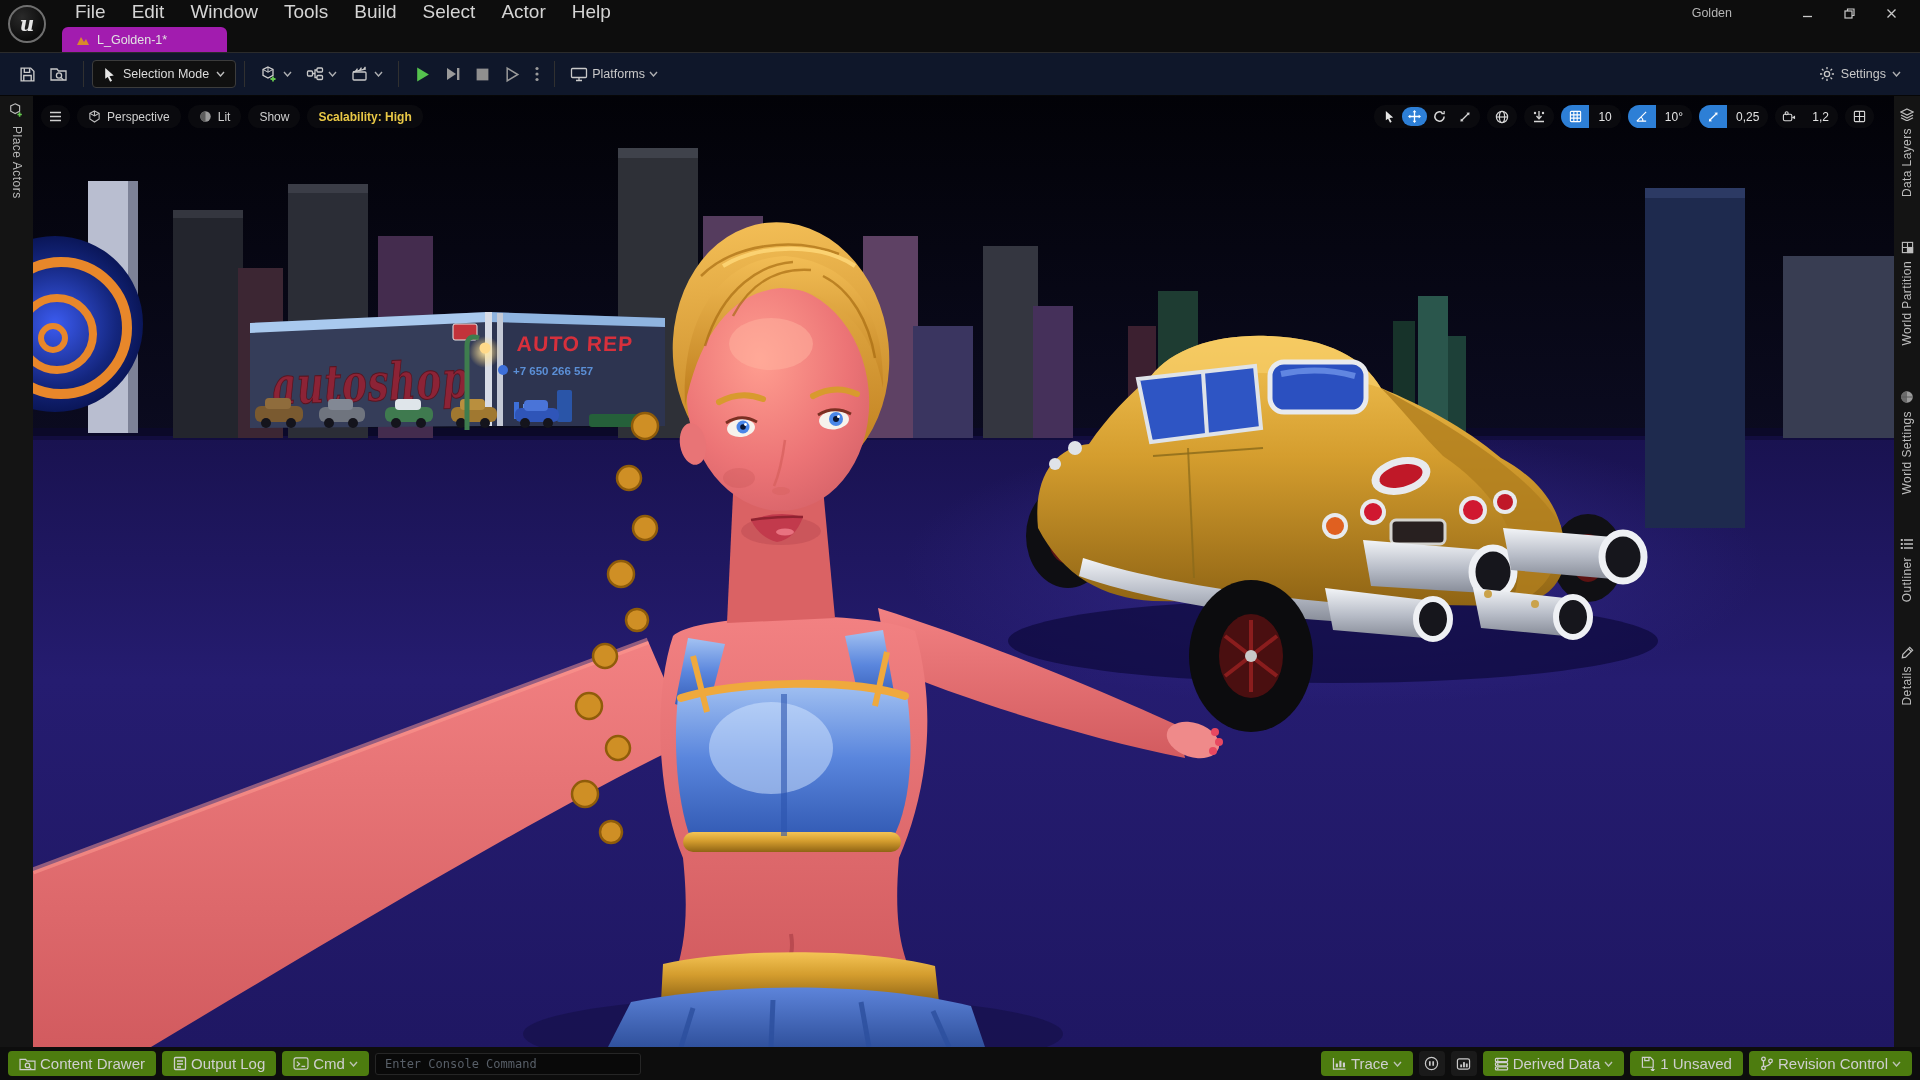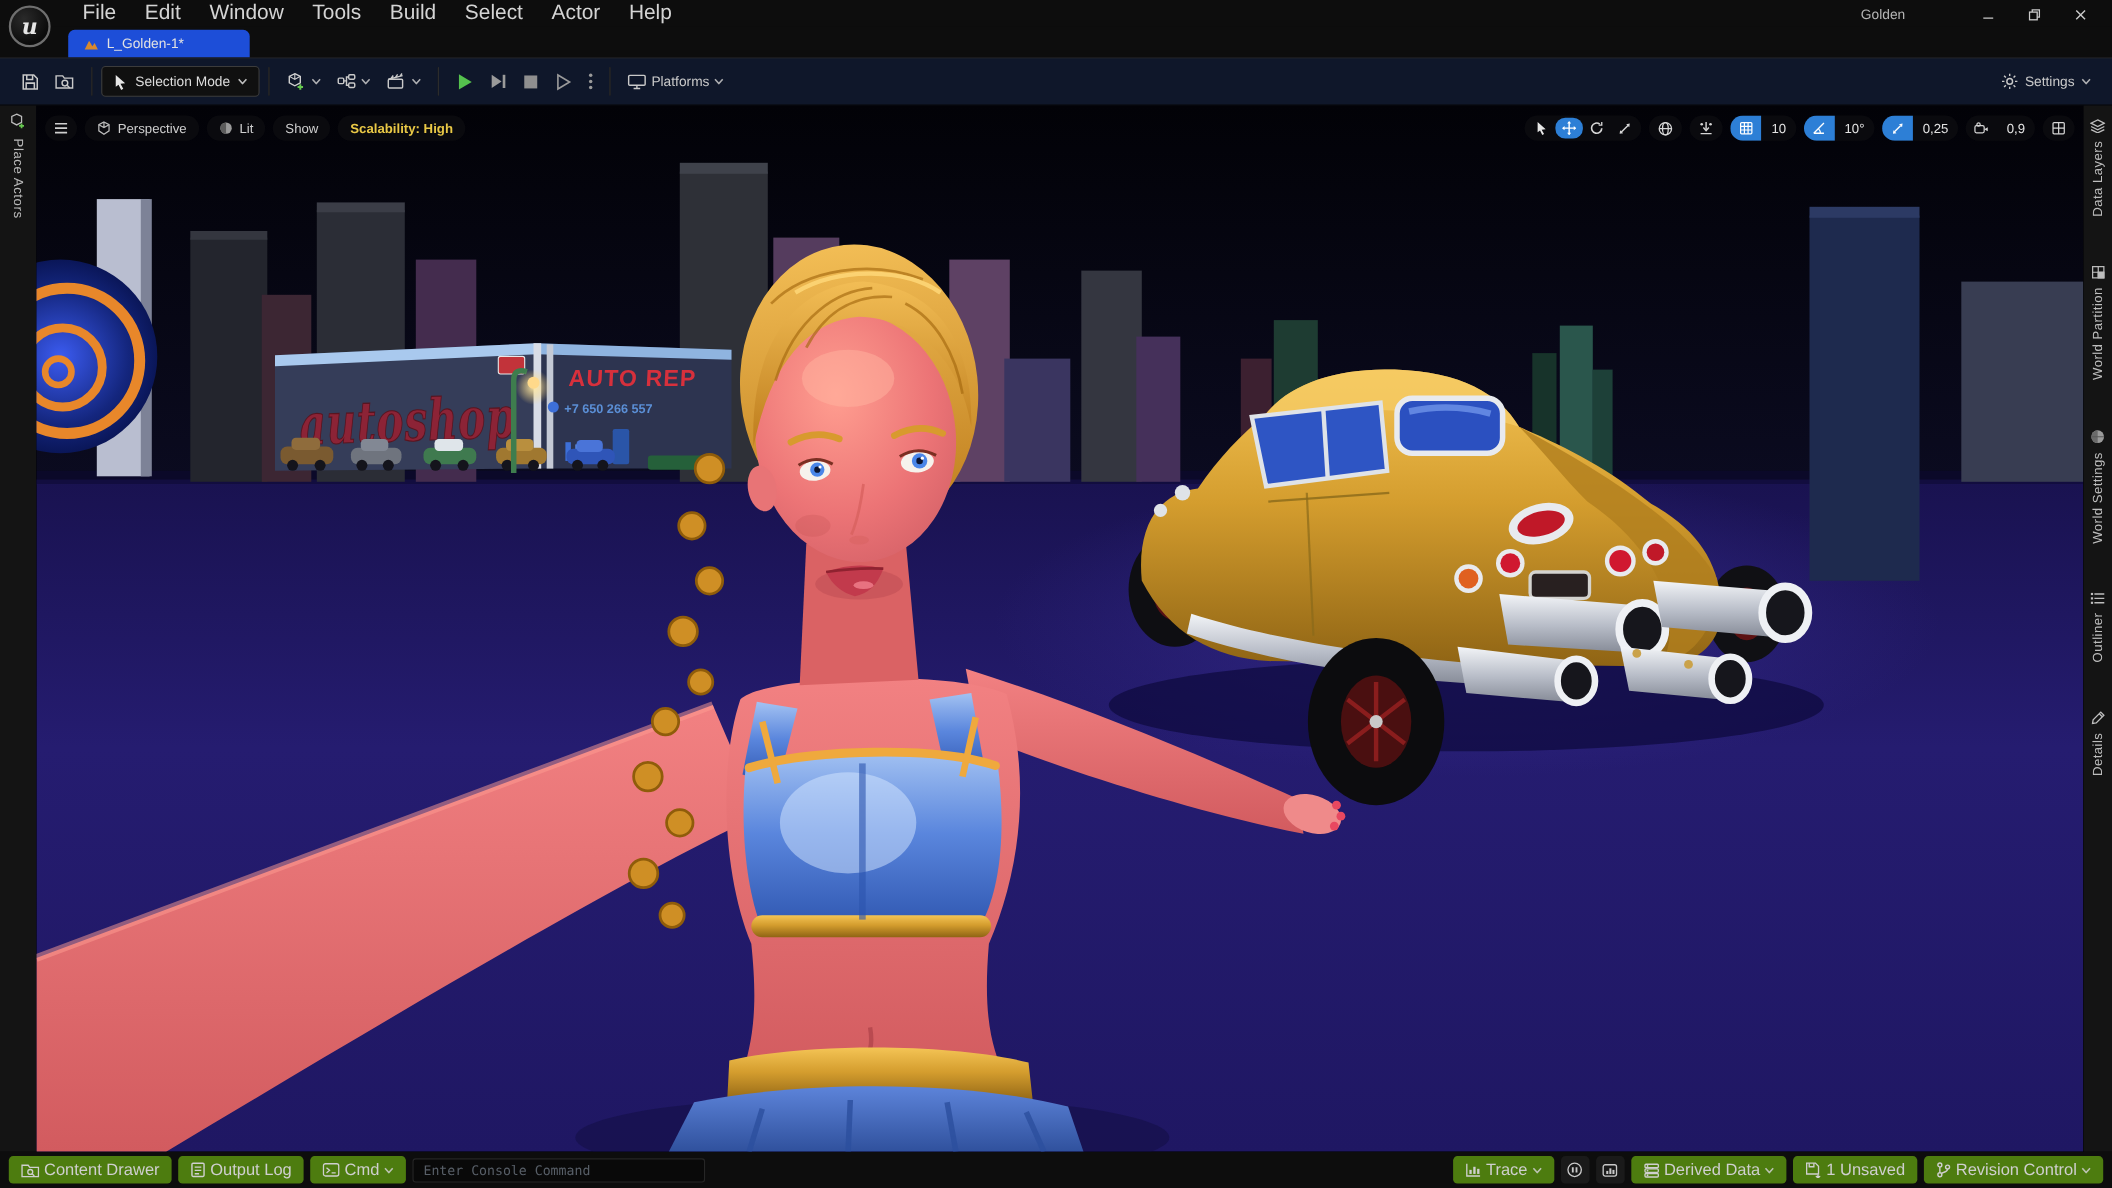--- a/index.html
+++ b/index.html
@@ -12,21 +12,21 @@
   .ue-logo { position:absolute; left:8px; top:5px; width:38px; height:38px; border-radius:50%;
     background:radial-gradient(circle at 35% 30%, #2a2a2a, #0c0c0c 70%);
     border:2px solid #6f6f6f; display:flex; align-items:center; justify-content:center;
     color:#e6e6e6; font-family:"DejaVu Serif",serif; font-style:italic; font-weight:bold; font-size:20px; }
   .menu-row { height:24px; display:flex; align-items:center; padding-left:62px; }
   .menu-item { color:#d4d4d4; font-size:19px; padding:3px 13px; cursor:default; }
   .win-title { position:absolute; top:6px; right:188px; color:#b5b5b5; font-size:12.5px; }
   .win-controls { position:absolute; top:2px; right:8px; display:flex; }
   .win-btn { width:42px; height:22px; display:flex; align-items:center; justify-content:center; color:#c9c9c9; }
   .tab-row { height:28px; display:flex; align-items:flex-end; padding-left:62px; background:#0d0d0d; }
-  .level-tab { height:25px; min-width:165px; background:#1d4ed8; border-radius:6px 6px 0 0;
+  .level-tab { height:25px; min-width:165px; background:#a21caf; border-radius:6px 6px 0 0;
     display:flex; align-items:center; gap:7px; padding:0 14px; color:#e2e2e2; font-size:12.5px; }
 
   
   .main-toolbar { height:44px; background:#0f172a; border-top:1px solid #2b2b2b; border-bottom:1px solid #060606;
     display:flex; align-items:center; padding:5px 12px; color:#c9c9c9; }
   .tb-btn { height:30px; display:flex; align-items:center; gap:4px; padding:0 7px; border-radius:4px; color:#c9c9c9; }
   .tb-sep { width:1px; height:26px; background:#0a0a0a; border-right:1px solid #303030; margin:0 8px; }
   .mode-box { height:28px; display:flex; align-items:center; gap:7px; padding:0 10px;
     background:#101010; border:1px solid #3c3c3c; border-radius:4px; font-size:12.5px; color:#dcdcdc; }
   .tb-label { font-size:12.5px; }
@@ -37,21 +37,21 @@
   .left-strip { width:33px; background:#141414; display:flex; flex-direction:column; align-items:center; padding-top:6px; gap:8px; }
   .vlabel-down { writing-mode:vertical-rl; color:#b9b9b9; font-size:12px; letter-spacing:.5px; }
   .right-strip { width:26px; background:#141414; display:flex; flex-direction:column; align-items:center; padding-top:12px; gap:44px; }
   .rtab { display:flex; flex-direction:column; align-items:center; gap:7px; }
   .rt-label { writing-mode:vertical-rl; transform:rotate(180deg); color:#bdbdbd; font-size:12px; letter-spacing:.4px; }
 
   .viewport { position:relative; width:1861px; height:951px; background:#05050e; overflow:hidden; }
   .scene { position:absolute; inset:0; }
 
   
-  .vp-toolbar { position:absolute; top:9px; left:8px; right:8px; display:flex; justify-content:space-between; align-items:center; }
+  .vp-toolbar { position:absolute; top:9px; left:8px; right:20px; display:flex; justify-content:space-between; align-items:center; }
   .vp-left, .vp-right { display:flex; align-items:center; gap:7px; }
   .vpill { height:23px; border-radius:12px; background:rgba(12,12,16,.8); display:flex; align-items:center;
     gap:6px; padding:0 11px; color:#cfcfcf; font-size:12px; }
   .vpill.icon-only { padding:0 8px; }
   .vpill.warn { color:#e9c846;font-weight:bold; }
   .vtool-group { height:23px; border-radius:12px; background:rgba(12,12,16,.8); display:flex; align-items:center; padding:0 3px; }
   .vtool-btn { width:25px; height:19px; border-radius:9px; display:flex; align-items:center; justify-content:center; color:#d6d6d6; }
   .vtool-btn.active { background:#2d7fd6; color:#fff; }
   .snap-group { height:23px; border-radius:12px; overflow:hidden; display:flex; align-items:stretch; background:rgba(12,12,16,.8); }
   .snap-icon { width:28px; background:#2d7fd6; color:#fff; display:flex; align-items:center; justify-content:center; }
@@ -617,21 +617,21 @@
           <span class="snap-val">0,25</span>
         </span>
         <span class="snap-group">
           <span class="snap-icon plain">
             <svg width="14" height="12" viewBox="0 0 15 12" fill="none" stroke="#d6d6d6" stroke-width="1.2">
               <rect x="1.5" y="3" width="9" height="7" rx="1.5"></rect>
                 <path d="M10.5 6.5l3.5-2v4z" fill="#d6d6d6" stroke="none"></path>
                 <circle cx="5" cy="2" r="1.6"></circle>
               </svg>
           </span>
-          <span class="snap-val">0,9</span>
+          <span class="snap-val">1,2</span>
         </span>
         <span class="vpill icon-only">
           <svg width="13" height="13" viewBox="0 0 14 14" fill="none" stroke="#d6d6d6" stroke-width="1.2">
             <rect x="1.5" y="1.5" width="11" height="11" rx="1"></rect>
               <path d="M7 1.5v11M1.5 7h11"></path>
             </svg>
         </span>
       </div>
     </div>
   </div>

